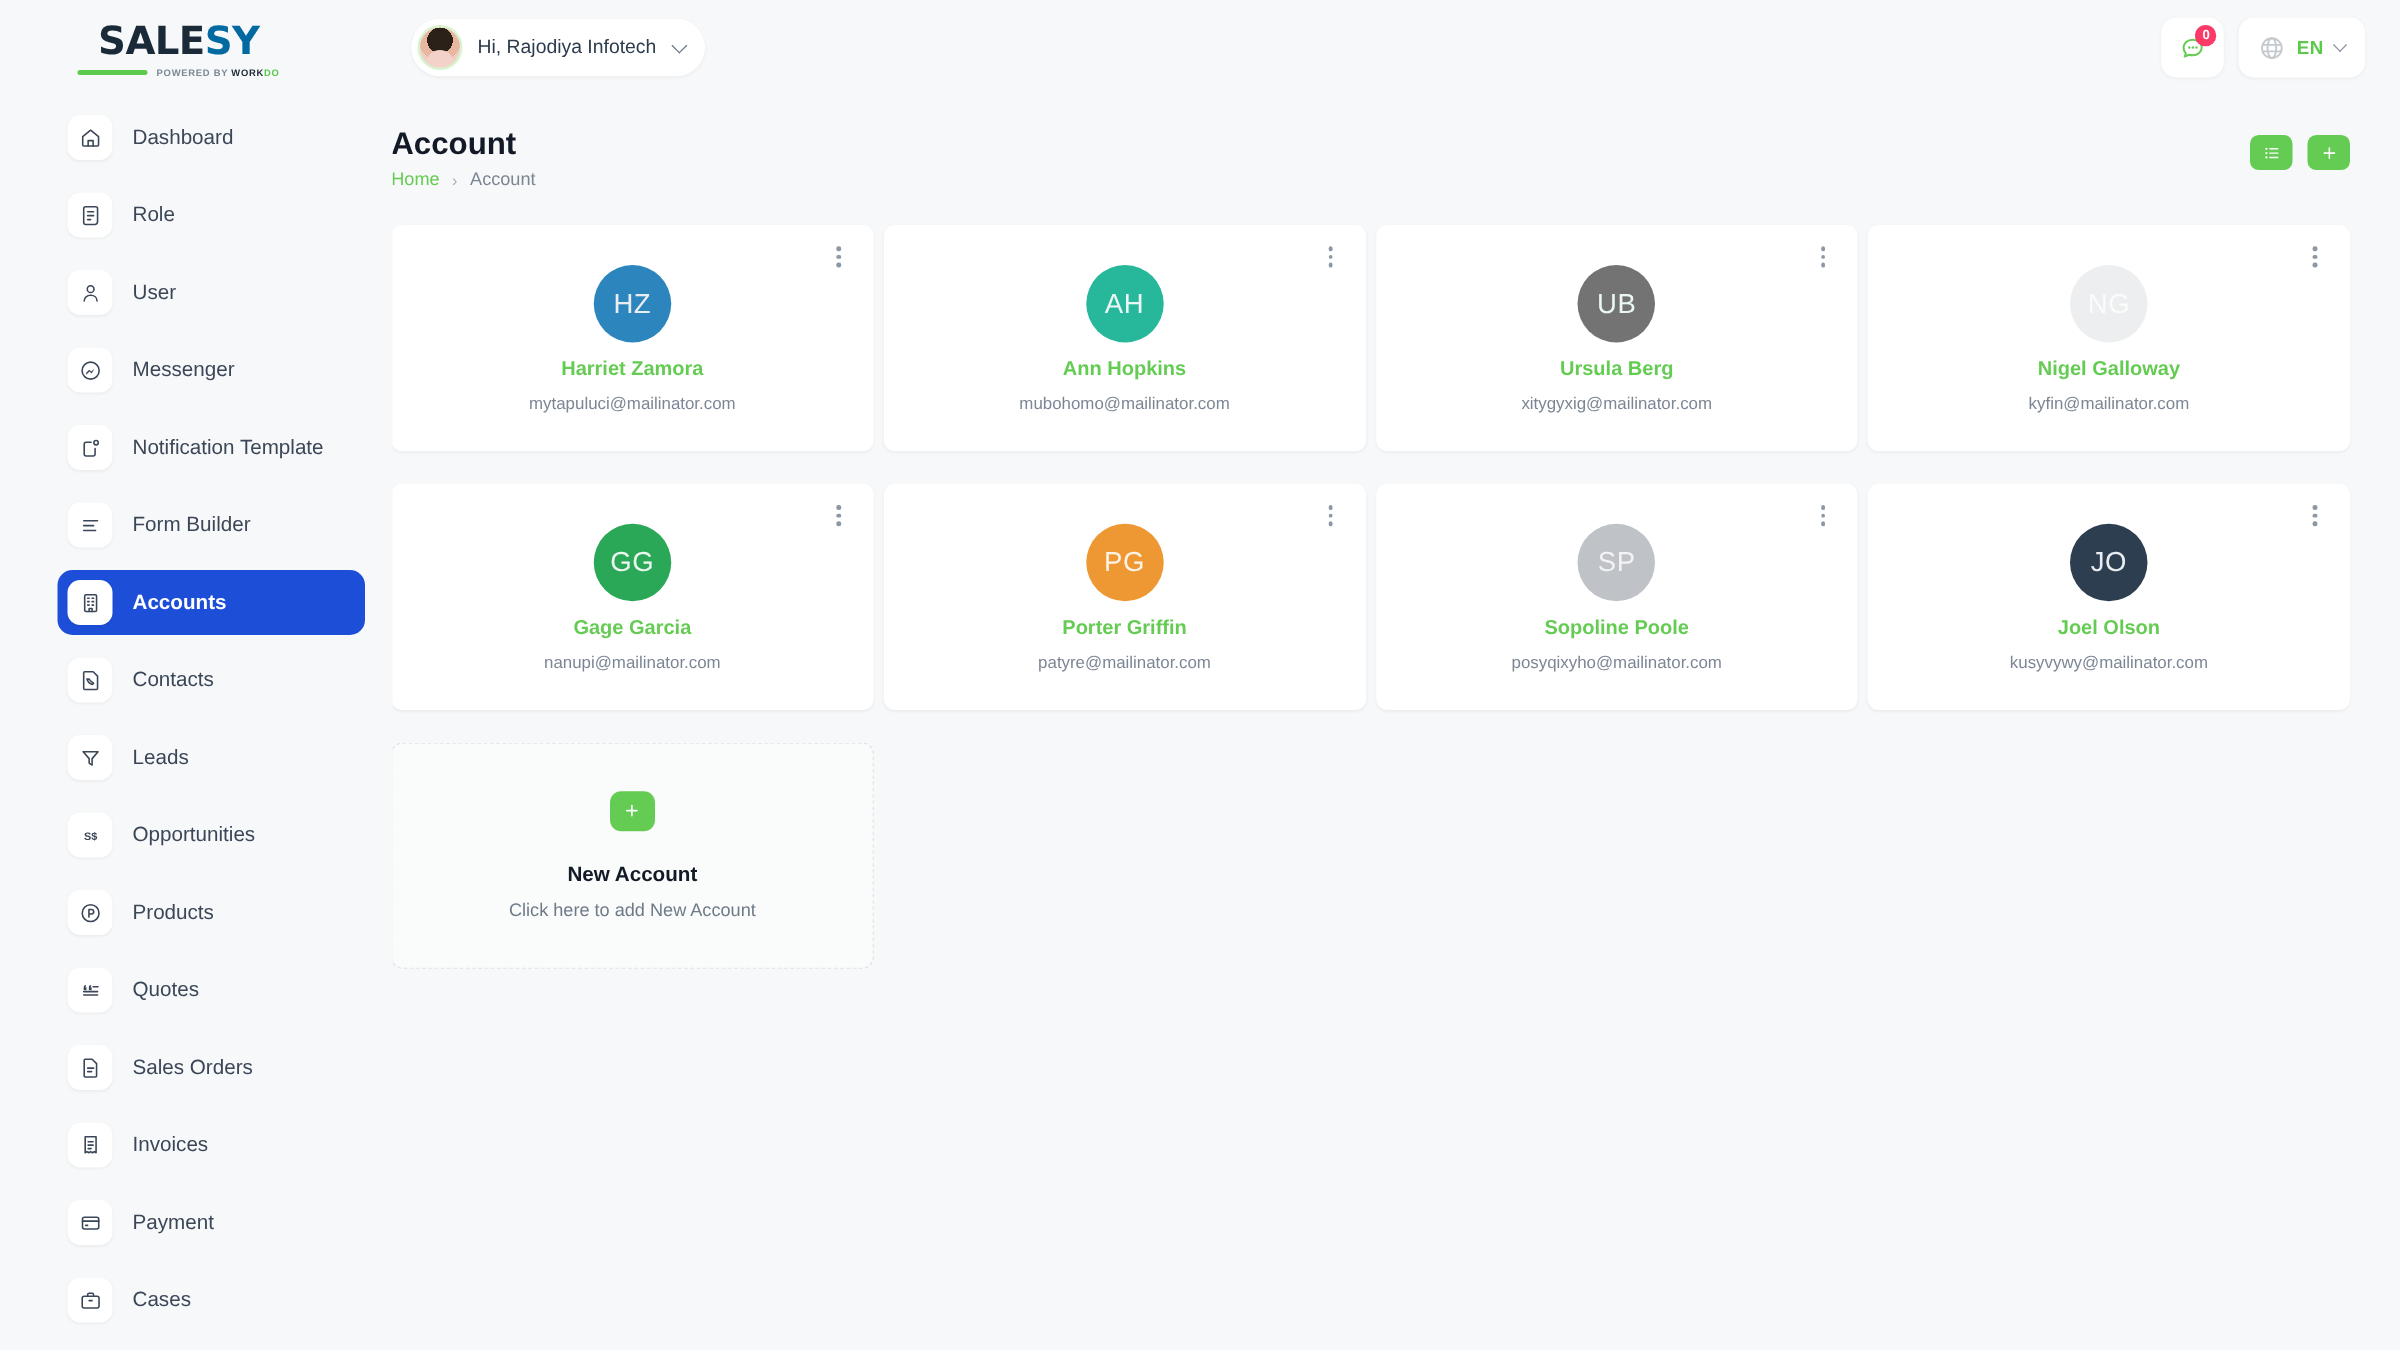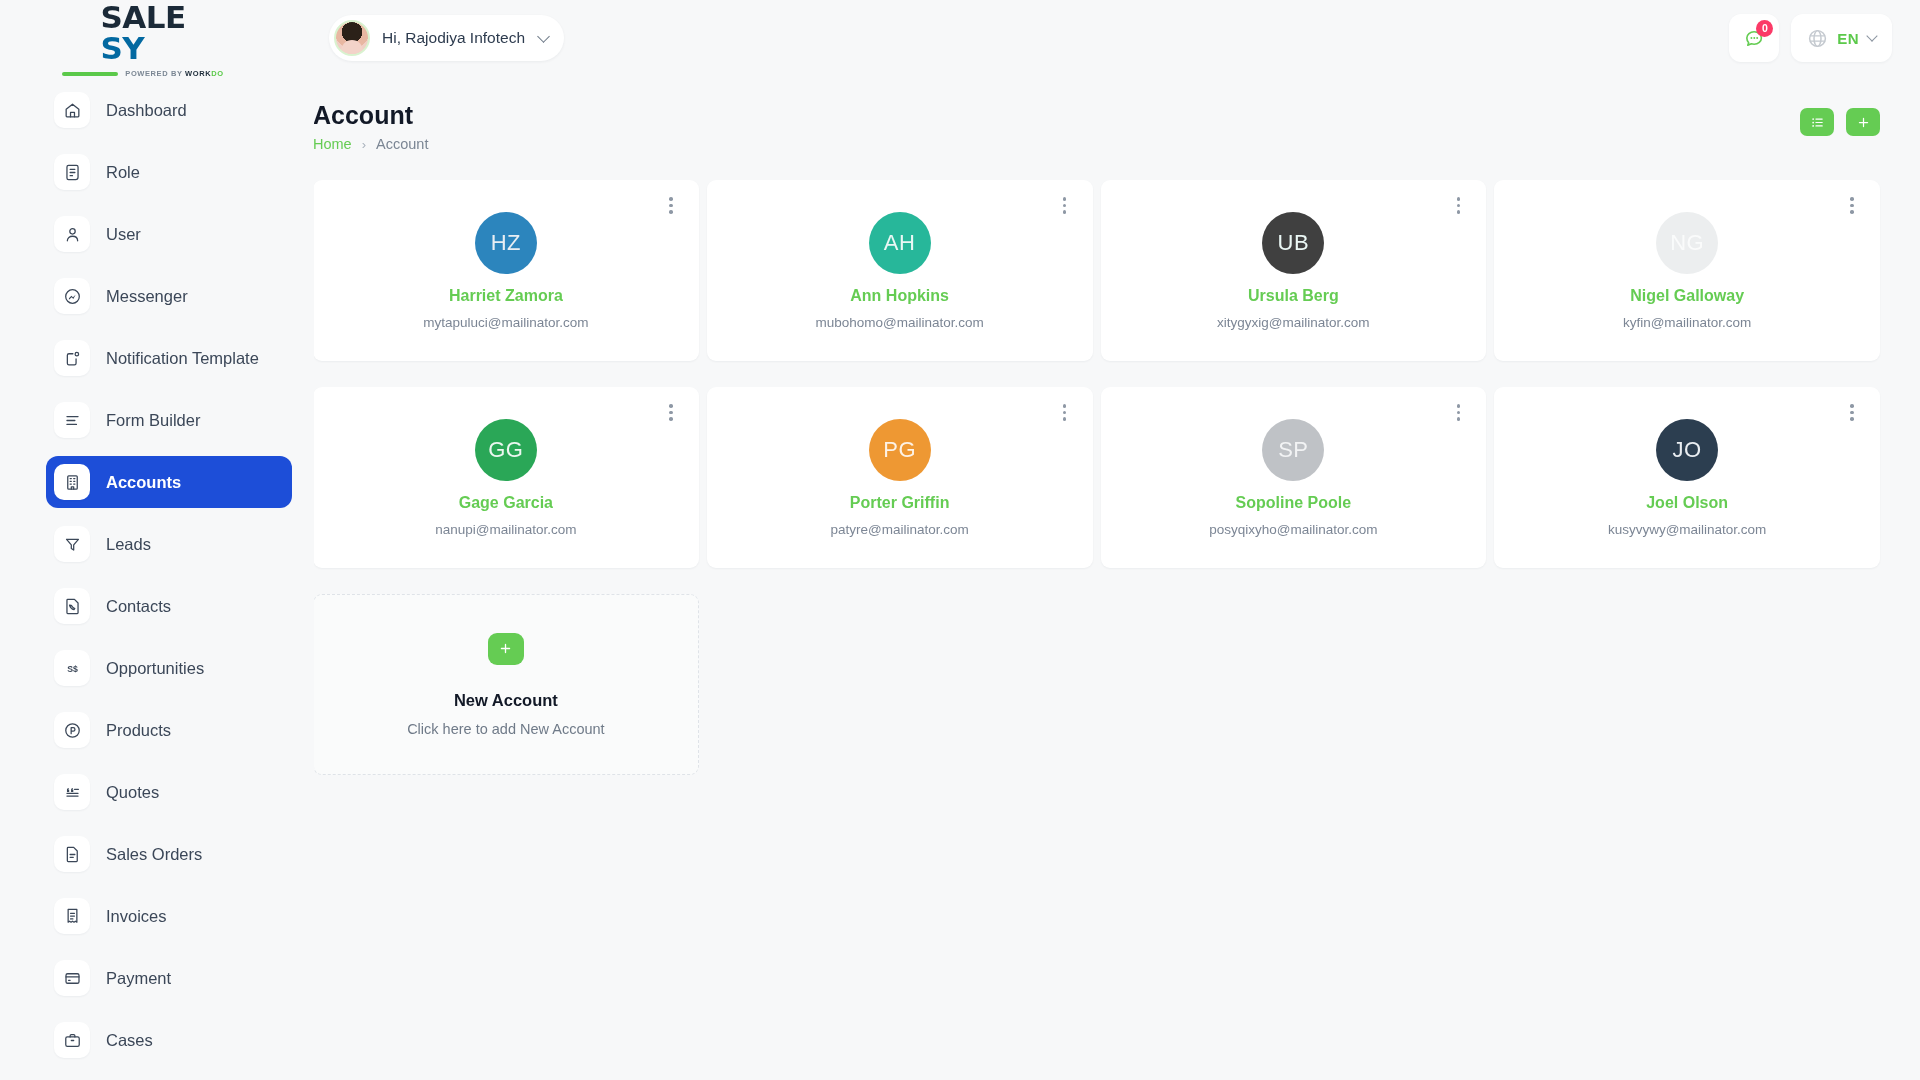--- a/index.html
+++ b/index.html
@@ -28,21 +28,20 @@
   .logo-wrap {
     width: 286px; height: 76px;
     display: flex; flex-direction: column;
     align-items: center; justify-content: center;
     padding-top: 4px;
   }
   .logo-text {
     font-size: 31px; font-weight: 700; letter-spacing: -0.5px;
     line-height: 1; display: flex; align-items: baseline;
     font-family: "DejaVu Sans", sans-serif;
-    flex-direction: column;
   }
   .logo-dark { color: #1b2a38; }
   .logo-green { color: #0369a1; }
   .logo-sub {
     display: flex; align-items: center; gap: 7px;
     margin-top: 5px;
   }
   .logo-bar { width: 56px; height: 4px; border-radius: 2px; background: #5bc94a; }
   .logo-sub-text {
     font-size: 7.5px; letter-spacing: 0.6px; color: #7b8794;
@@ -316,33 +315,33 @@
             <rect x="6" y="3.5" width="12" height="17" rx="1.3"></rect>
             <path d="M9 7h1.5M13.5 7H15M9 10.5h1.5M13.5 10.5H15M9 14h1.5M13.5 14H15"></path>
             <path d="M10.5 20.5v-3h3v3"></path>
           </svg>
         </span>
         <span class="nav-label">Accounts</span>
       </a>
       <a class="nav-item">
         <span class="nav-ico">
           <svg width="19" height="19" viewBox="0 0 24 24" fill="none" stroke="#3b4758" stroke-width="1.6" stroke-linecap="round" stroke-linejoin="round">
-            <path d="M4.5 5.5h15l-6 7V19l-3-2v-4.5z"></path>
-          </svg>
-        </span>
-        <span class="nav-label">Leads</span>
-      </a>
-      <a class="nav-item">
-        <span class="nav-ico">
-          <svg width="19" height="19" viewBox="0 0 24 24" fill="none" stroke="#3b4758" stroke-width="1.6" stroke-linecap="round" stroke-linejoin="round">
             <path d="M6 3h8.5L19 7.5V20a1 1 0 0 1-1 1H6a1 1 0 0 1-1-1V4a1 1 0 0 1 1-1z"></path>
             <path d="M10.5 10.5c1.6 2.4 2.8 3.4 4.4 4l-1 1.4c-2.8-.7-4.8-2.7-5.6-5.5z"></path>
           </svg>
         </span>
         <span class="nav-label">Contacts</span>
+      </a>
+      <a class="nav-item">
+        <span class="nav-ico">
+          <svg width="19" height="19" viewBox="0 0 24 24" fill="none" stroke="#3b4758" stroke-width="1.6" stroke-linecap="round" stroke-linejoin="round">
+            <path d="M4.5 5.5h15l-6 7V19l-3-2v-4.5z"></path>
+          </svg>
+        </span>
+        <span class="nav-label">Leads</span>
       </a>
       <a class="nav-item">
         <span class="nav-ico">
           <svg width="19" height="19" viewBox="0 0 24 24" fill="none" stroke="#3b4758" stroke-width="1.6" stroke-linecap="round" stroke-linejoin="round">
             <text x="12" y="16" text-anchor="middle" font-size="11" font-family="Liberation Sans, sans-serif" font-weight="600" fill="#3b4758" stroke="none">S$</text>
           </svg>
         </span>
         <span class="nav-label">Opportunities</span>
       </a>
       <a class="nav-item">
@@ -451,21 +450,21 @@
           <div class="avatar" style="background:#27b79a;color:#eaf7f4">AH</div>
           <div class="card-name">Ann Hopkins</div>
           <div class="card-email">mubohomo@mailinator.com</div>
         </div>
         <div class="card">
           <div class="dots">
             <i></i>
             <i></i>
             <i></i>
           </div>
-          <div class="avatar" style="background:#404040;color:#eaf7f4">UB</div>
+          <div class="avatar" style="background:#737373;color:#eaf7f4">UB</div>
           <div class="card-name">Ursula Berg</div>
           <div class="card-email">xitygyxig@mailinator.com</div>
         </div>
         <div class="card">
           <div class="dots">
             <i></i>
             <i></i>
             <i></i>
           </div>
           <div class="avatar" style="background:#eceeef;color:#fafbfb">NG</div>

